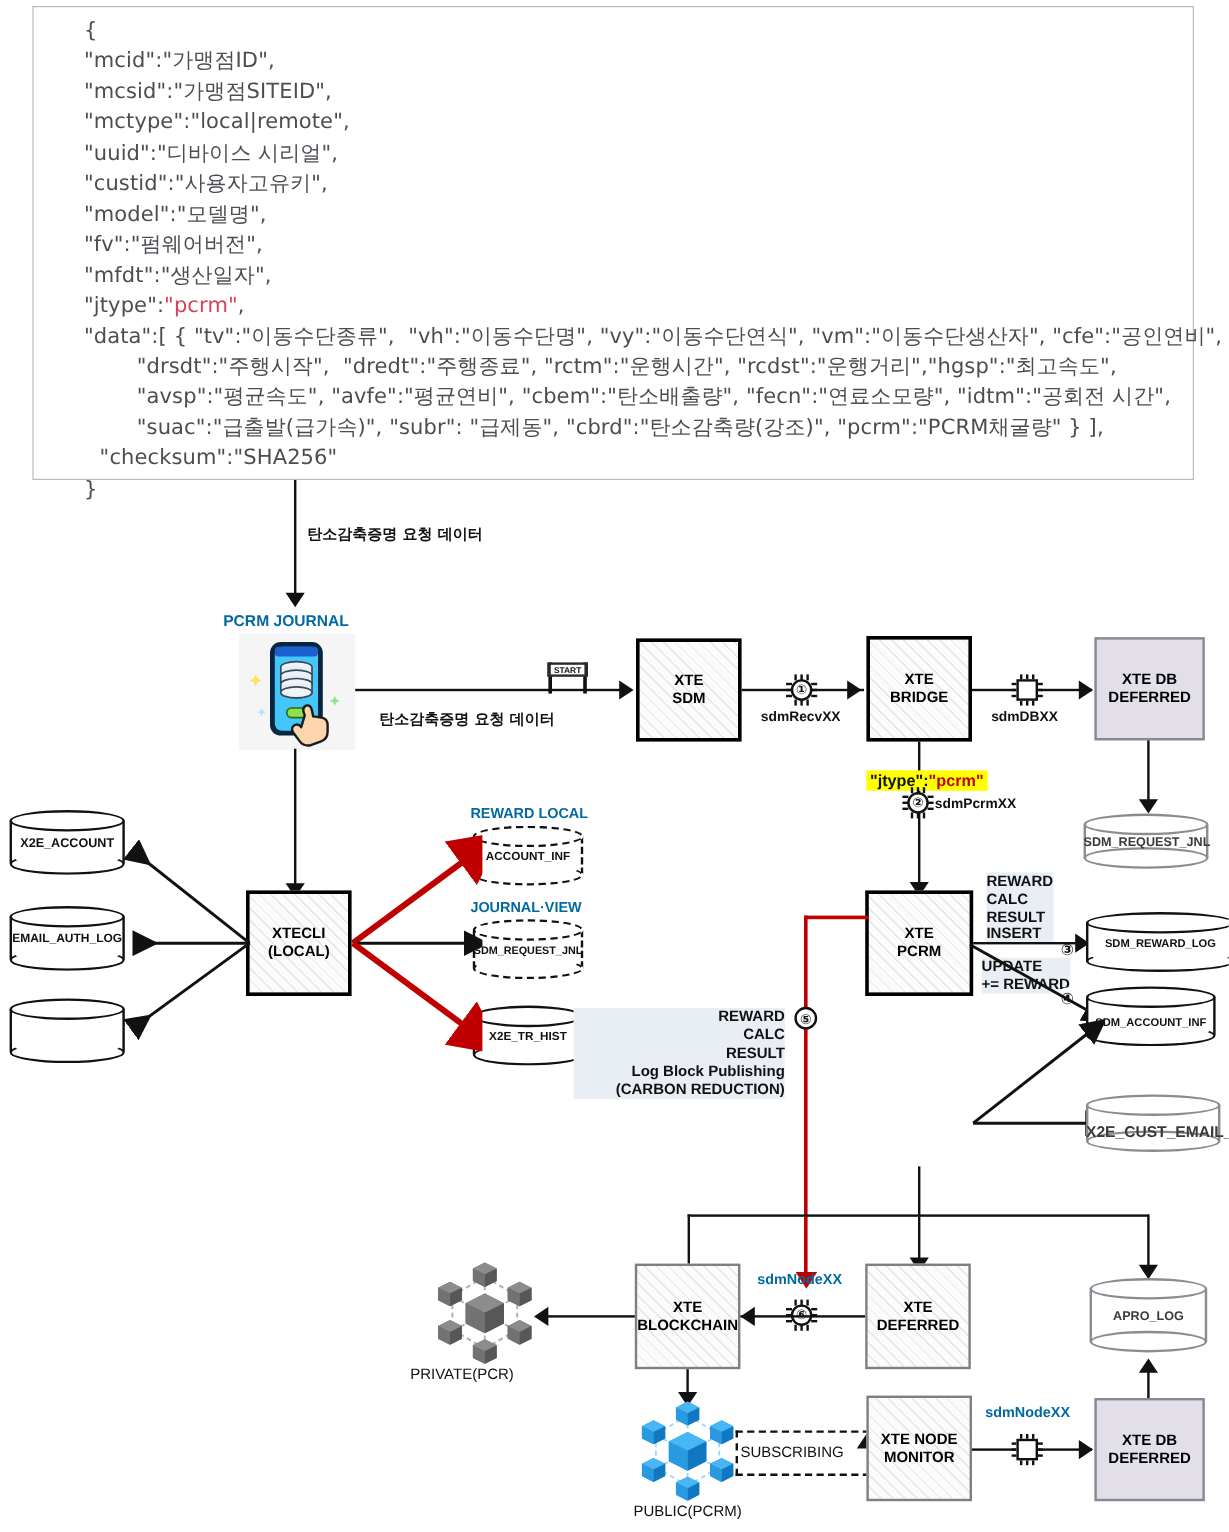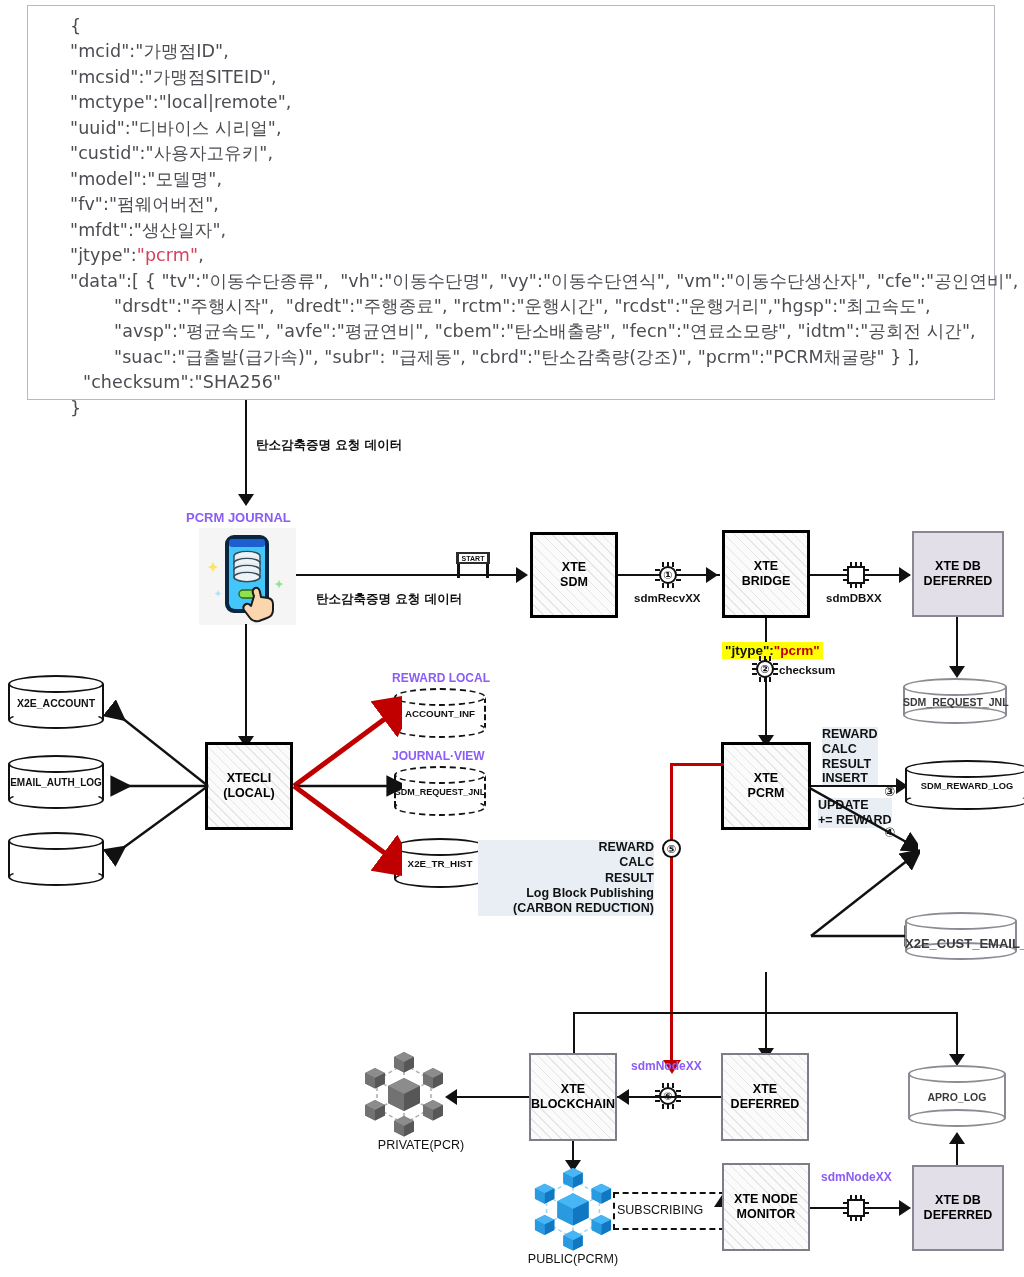--- a/index.html
+++ b/index.html
@@ -18,21 +18,21 @@
     padding-left:42px;letter-spacing:.1px;
   }
   #json-box .jl.ind1{padding-left:55px;}
   #json-box .jl.ind2{padding-left:86px;}
   .redtok{color:#d5415a;}
 
   
   .lbl{position:absolute;font-size:11.5px;font-weight:bold;color:#111;
        line-height:1.15;white-space:pre;}
   .lbl.ko{font-family:"DejaVu Sans","Liberation Sans",sans-serif;font-size:12.5px;}
-  .lbl.red{color:#8b5cf6;}
+  .lbl.red{color:#0369a1;}
   .lbl.r{text-align:right;}
 
   
   .box{position:absolute;box-sizing:border-box;display:flex;align-items:center;
        justify-content:center;text-align:center;font-size:12.5px;font-weight:bold;
        color:#000;line-height:1.2;}
   .hatch{
     background-color:#fbfbfb;
     background-image:repeating-linear-gradient(45deg,
       rgba(0,0,0,.085) 0 1px, rgba(0,0,0,0) 1px 7px);
@@ -264,21 +264,21 @@
       <i style="top:7px;left:0;height:2px;width:5px;"></i>
         <i style="top:12px;left:0;height:2px;width:5px;"></i>
         <i style="top:17px;left:0;height:2px;width:5px;"></i>
       <i style="top:7px;right:0;height:2px;width:5px;"></i>
         <i style="top:12px;right:0;height:2px;width:5px;"></i>
         <i style="top:17px;right:0;height:2px;width:5px;"></i>
     </div>
     <div class="core" style="border-radius:50%;"></div>
     <div class="num">②</div>
   </div>
-  <div class="lbl" style="left:779px;top:664px;">checksum</div>
+  <div class="lbl" style="left:779px;top:664px;">sdmPcrmXX</div>
 
   <div class="box hatch b-black" style="left:205px;top:742px;width:88px;height:88px;">
     <span style="white-space:pre-line;">XTECLI
 (LOCAL)</span>
   </div>
 
   <div class="cyl" style="left:8px;top:675px;width:96px;height:54px;">
     <div class="body"></div>
     <div class="bot"></div>
     <div class="cap"></div>
@@ -372,20 +372,26 @@
 
   <svg class="ico" style="left:808px;top:785px;width:110px;height:70px;">
     <defs>
       <marker id="ahR2" markerWidth="9" markerHeight="9" refX="1.5" refY="4.5" orient="auto">
         <path d="M0,0 L0,9 L9,4.5 z" fill="#111"></path>
       </marker>
     </defs>
     <line x1="0" y1="2" x2="100" y2="58" stroke="#111" stroke-width="2.4" marker-end="url(#ahR2)"></line>
   </svg>
 
+  <div class="cyl" style="left:905px;top:822px;width:108px;height:50px;">
+    <div class="body"></div>
+    <div class="bot"></div>
+    <div class="cap"></div>
+    <div class="txt" style="font-size:9.3px;top:58%;">SDM_ACCOUNT_INF</div>
+  </div>
 
 
   <svg class="ico" style="left:808px;top:848px;width:112px;height:110px;">
     <defs>
       <marker id="ahR3" markerWidth="9" markerHeight="9" refX="1.5" refY="4.5" orient="auto">
         <path d="M0,0 L0,9 L9,4.5 z" fill="#111"></path>
       </marker>
     </defs>
     <line x1="3" y1="88" x2="100" y2="12" stroke="#111" stroke-width="2.4" marker-end="url(#ahR3)"></line>
     <line x1="3" y1="88" x2="100" y2="88" stroke="#111" stroke-width="2.4" marker-end="url(#ahR3)"></line>
@@ -468,21 +474,21 @@
         </g>
         <g transform="translate(76,62) scale(.62)">
           <polygon points="0,-16 16,-8 16,9 0,17 -16,9 -16,-8" fill="#6e6e6e"></polygon>
           <polygon points="0,-16 16,-8 0,0 -16,-8" fill="#8c8c8c"></polygon>
           <polygon points="0,0 16,-8 16,9 0,17" fill="#575757"></polygon>
           <polygon points="0,0 -16,-8 -16,9 0,17" fill="#727272"></polygon>
         </g>
       </g>
     </svg>
   </div>
-  <div class="lbl" style="left:374px;top:1138px;width:94px;text-align:center;font-size:12.5px;font-weight:normal;">PRIVATE(PCR)</div>
+  <div class="lbl" style="left:338px;top:1138px;width:94px;text-align:center;font-size:12.5px;font-weight:normal;">PRIVATE(PCR)</div>
 
   <div class="lbl red" style="left:631px;top:1060px;font-size:12px;">sdmNodeXX</div>
   <div class="chip" style="left:655px;top:1083px;">
     <div class="pins">
       <i style="left:7px;top:0;width:2px;height:5px;"></i>
         <i style="left:12px;top:0;width:2px;height:5px;"></i>
         <i style="left:17px;top:0;width:2px;height:5px;"></i>
       <i style="left:7px;bottom:0;width:2px;height:5px;"></i>
         <i style="left:12px;bottom:0;width:2px;height:5px;"></i>
         <i style="left:17px;bottom:0;width:2px;height:5px;"></i>

